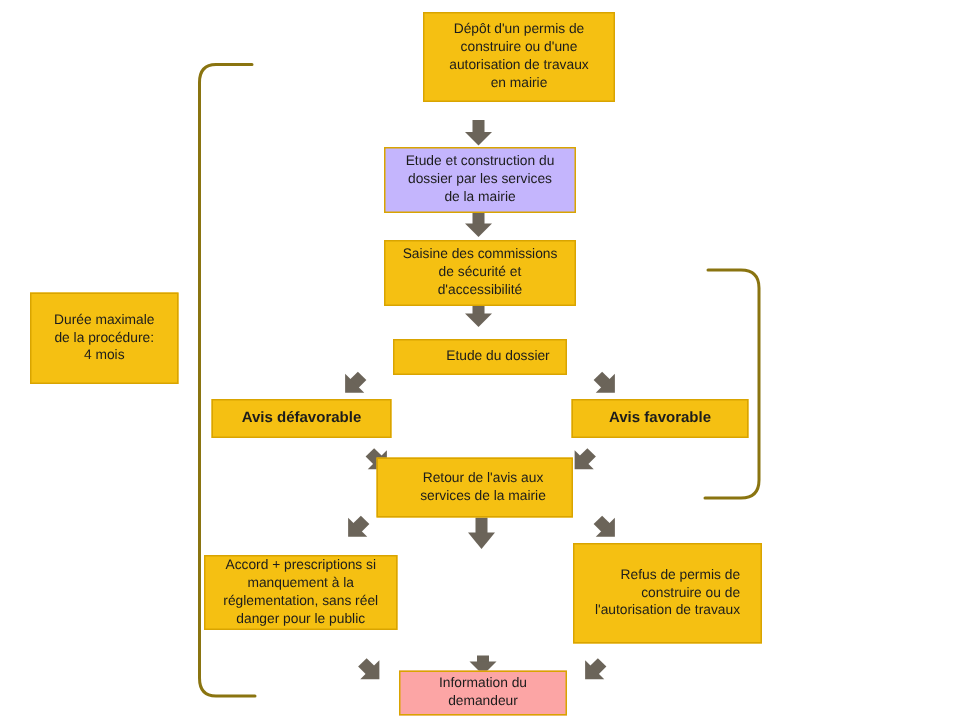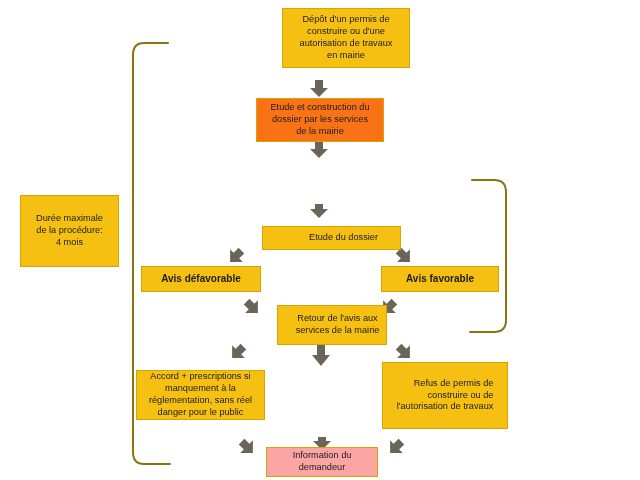--- a/index.html
+++ b/index.html
@@ -124,34 +124,37 @@
     <g transform="translate(400,443) rotate(45)">
       <rect x="-4" y="-2" width="8" height="8" fill="#6b6459"></rect>
       <path d="M-9,5 L9,5 L0,14 z" fill="#6b6459"></path>
     </g>
   </svg>
 
   <div class="box" style="left: 256px; top: 8px; width: 128px; height: 60px; background: rgb(245, 192, 18); border-color: rgb(217, 164, 0); color: rgb(28, 28, 28); margin-left: 26px;">Dépôt d'un permis de
 construire ou d'une
 autorisation de travaux
 en mairie</div>
-  <div class="box" style="left: 256px; top: 98px; width: 128px; height: 44px; background: #f97316; border-color: rgb(217, 164, 0); color: rgb(28, 28, 28);">Etude et construction du
+  <div class="box" style="left: 256px; top: 98px; width: 128px; height: 44px; background: #c4b5fd; border-color: rgb(217, 164, 0); color: rgb(28, 28, 28);">Etude et construction du
 dossier par les services
 de la mairie</div>
-  <div class="box" style="left: 262px; top: 226px; width: 139px; height: 24px; background: rgb(245, 192, 18); border-color: rgb(217, 164, 0); color: rgb(28, 28, 28); padding-left: 28px;">Etude du dossier</div>
+  <div class="box" style="left: 256px; top: 160px; width: 128px; height: 44px; background: rgb(245, 192, 18); border-color: rgb(217, 164, 0); color: rgb(28, 28, 28);">Saisine des commissions
+de sécurité et
+d'accessibilité</div>
+  <div class="box" style="left: 262px; top: 226px; width: 116px; height: 24px; background: rgb(245, 192, 18); border-color: rgb(217, 164, 0); color: rgb(28, 28, 28); padding-left: 28px;">Etude du dossier</div>
   <div class="box bold" style="left: 141px; top: 266px; width: 120px; height: 26px; background: rgb(245, 192, 18); border-color: rgb(217, 164, 0); color: rgb(28, 28, 28);">Avis défavorable</div>
   <div class="box bold" style="left: 381px; top: 266px; width: 118px; height: 26px; background: rgb(245, 192, 18); border-color: rgb(217, 164, 0); color: rgb(28, 28, 28);">Avis favorable</div>
-  <div class="box" style="left: 277px; top: 305px; width: 110px; height: 40px; background: rgb(245, 192, 18); border-color: rgb(217, 164, 0); color: rgb(28, 28, 28); padding-left: 15px;">Retour de l'avis aux
+  <div class="box" style="left: 251px; top: 305px; width: 131px; height: 40px; background: rgb(245, 192, 18); border-color: rgb(217, 164, 0); color: rgb(28, 28, 28); padding-left: 15px;">Retour de l'avis aux
 services de la mairie</div>
   <div class="box" style="left: 136px; top: 370px; width: 129px; height: 50px; background: rgb(245, 192, 18); border-color: rgb(217, 164, 0); color: rgb(28, 28, 28);">Accord + prescriptions si
 manquement  à la
 réglementation, sans réel
 danger pour le public</div>
   <div class="box" style="left: 382px; top: 362px; width: 126px; height: 67px; background: rgb(245, 192, 18); border-color: rgb(217, 164, 0); color: rgb(28, 28, 28); text-align: right;">Refus de permis de
 construire ou de
 l'autorisation de travaux</div>
   <div class="box" style="left: 266px; top: 447px; width: 112px; height: 30px; background: #fca5a5; border-color: rgb(217, 164, 0); color: rgb(28, 28, 28);">Information du
 demandeur</div>
-  <div class="box side" style="left: 20px; top: 195px; width: 99px; height: 72px; background: rgb(245, 192, 18); border-color: rgb(217, 164, 0); color: rgb(28, 28, 28);">Durée maximale
+  <div class="box side" style="left: 20px; top: 195px; width: 99px; height: 61px; background: rgb(245, 192, 18); border-color: rgb(217, 164, 0); color: rgb(28, 28, 28);">Durée maximale
 de la procédure:
 4 mois</div>
 
 </div>
 
 </body></html>

